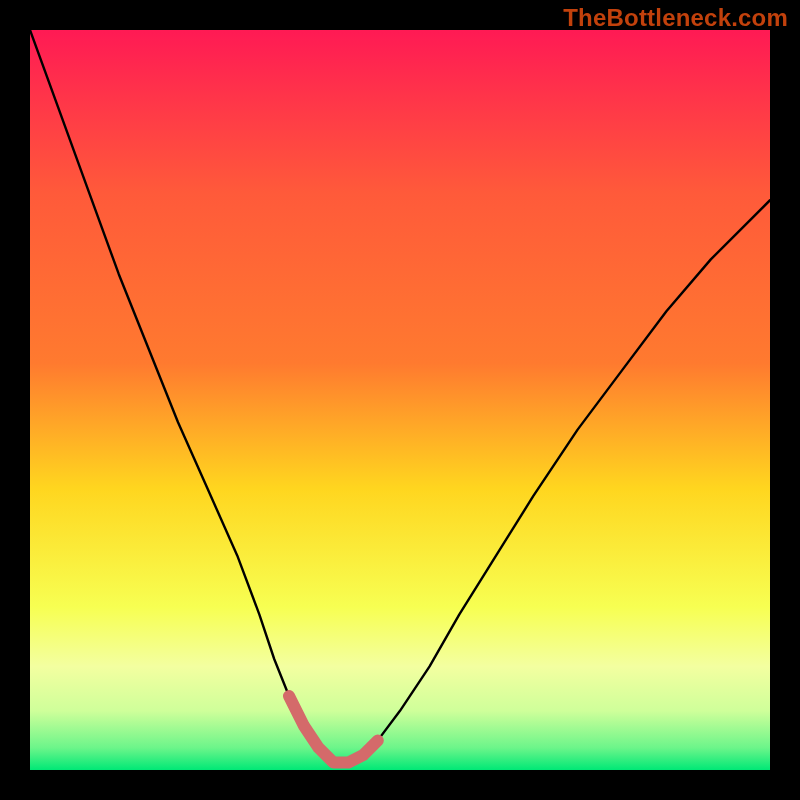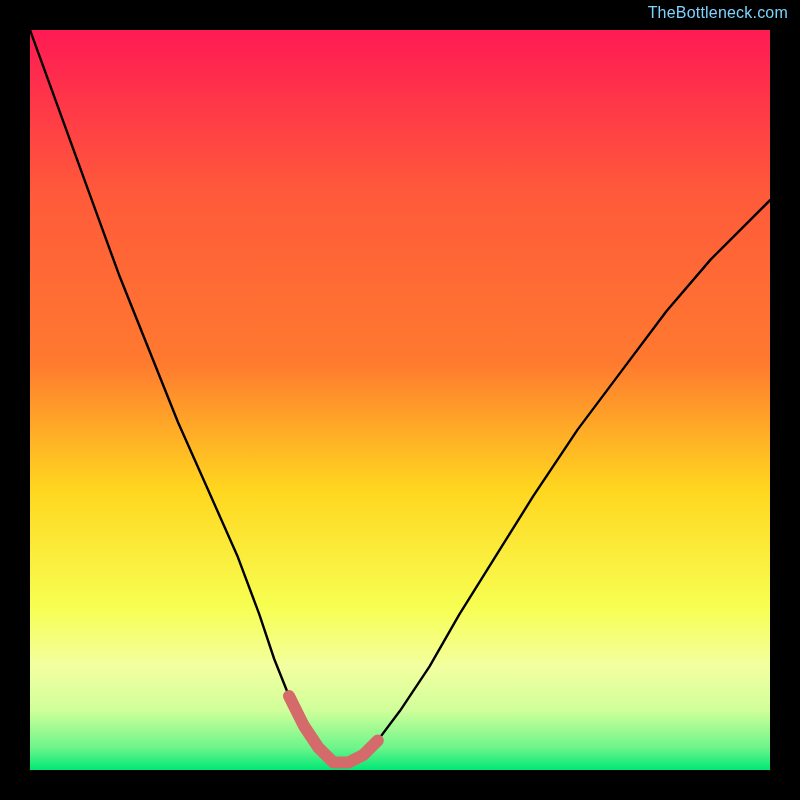--- a/index.html
+++ b/index.html
@@ -22,23 +22,23 @@
     left: 30px;
     top: 30px;
     width: 740px;
     height: 740px;
     overflow: hidden;
   }
   .watermark {
     position: absolute;
     top: 4px;
     right: 12px;
-    color: #7dd3fc;
-    font-size: 16px;
-    font-weight: 400;
+    color: #c2410c;
+    font-size: 24px;
+    font-weight: 700;
     letter-spacing: 0.2px;
     z-index: 10;
   }
   svg { display: block; }
 </style>
 </head>
 <body>
 
 <div class="frame">
   <div class="watermark">TheBottleneck.com</div>

